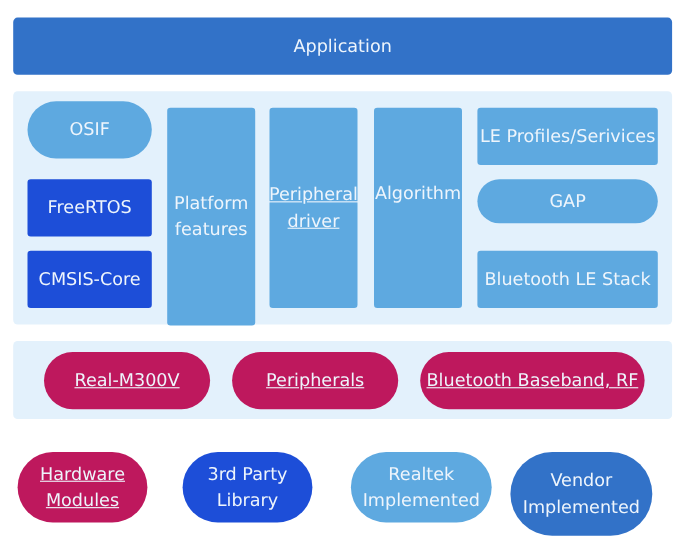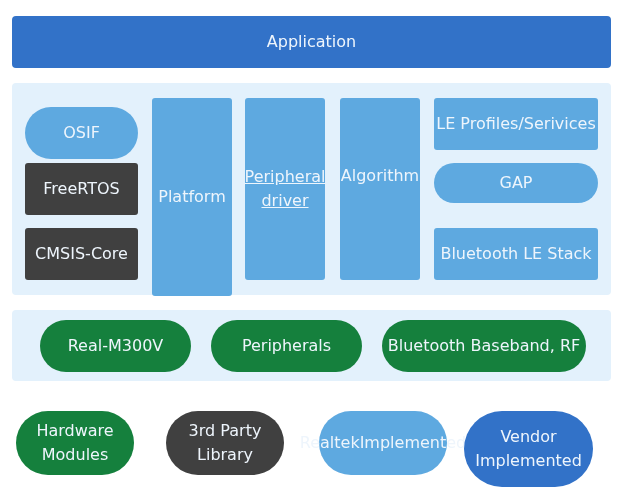--- a/index.html
+++ b/index.html
@@ -3,48 +3,49 @@
 <meta charset="utf-8">
 <style>
   html, body { margin:0; padding:0; background:#ffffff; }
   body { width:624px; height:495px; position:relative; overflow:hidden;
          font-family:"DejaVu Sans", "Liberation Sans", sans-serif; }
   .box { position:absolute; display:flex; align-items:center; justify-content:center;
          text-align:left; color:#eef5fc; box-sizing:border-box; line-height:24px; }
   .panel { position:absolute; background:#e3f1fc; border-radius:4px; }
   .app { left:12px; top:16px; width:599px; height:52px; background:#3272c8; border-radius:4px; font-size:16px; }
   .light { background:#5ea9e0; }
-  .mid { background:#404040; }
-  .dark { background:#15803d; }
+  .mid { background:#1d4ed8; }
+  .dark { background:#be185d;text-decoration:underline; }
   .vendor { background:#3272c8; }
   .rect { border-radius:3px; }
   .pill { border-radius:999px; }
   .f16 { font-size:16px; }
 </style>
 </head>
 <body>
 
 <div class="box app">
   <span>Application</span>
 </div>
 
 <div class="panel" style="left:12px; top:83px; width:599px; height:212px;"></div>
 
-<div class="box light pill f16" style="left:25px; top:107px; width:113px; height:52px;">
+<div class="box light pill f16" style="left:25px; top:92px; width:113px; height:52px;">
   <span>OSIF</span>
 </div>
 <div class="box mid rect f16" style="left:25px; top:163px; width:113px; height:52px;">
   <span>FreeRTOS</span>
 </div>
 <div class="box mid rect f16" style="left:25px; top:228px; width:113px; height:52px;">
   <span>CMSIS-Core</span>
 </div>
 
 <div class="box light rect f16" style="left:152px; top:98px; width:80px; height:198px; flex-direction:column;">
   <span>Platform</span>
+  <span>features</span>
 </div>
 <div class="box light rect f16" style="left:245px; top:98px; width:80px; height:182px; flex-direction:column;text-decoration:underline;">
   <span>Peripheral</span>
   <span>driver</span>
 </div>
 <div class="box light rect f16" style="left:340px; top:98px; width:80px; height:182px; padding-bottom:26px;">
   <span>Algorithm</span>
 </div>
 
 <div class="box light rect f16" style="left:434px; top:98px; width:164px; height:52px;">
@@ -70,20 +71,20 @@
 </div>
 
 <div class="box dark pill f16" style="left:16px; top:411px; width:118px; height:64px; flex-direction:column;">
   <span>Hardware</span>
   <span>Modules</span>
 </div>
 <div class="box mid pill f16" style="left:166px; top:411px; width:118px; height:64px; flex-direction:column;">
   <span>3rd Party</span>
   <span>Library</span>
 </div>
-<div class="box light pill f16" style="left:319px; top:411px; width:128px; height:64px; flex-direction:row;">
+<div class="box light pill f16" style="left:319px; top:411px; width:128px; height:64px; flex-direction:column;">
   <span>Realtek</span>
   <span>Implemented</span>
 </div>
 <div class="box vendor pill f16" style="left:464px; top:411px; width:129px; height:76px; flex-direction:column;">
   <span>Vendor</span>
   <span>Implemented</span>
 </div>
 
 </body></html>

